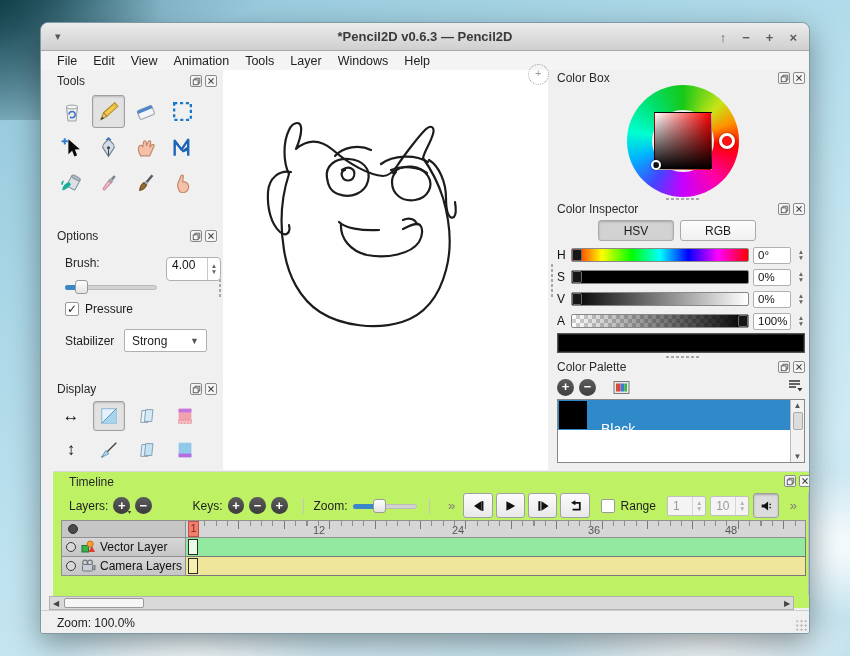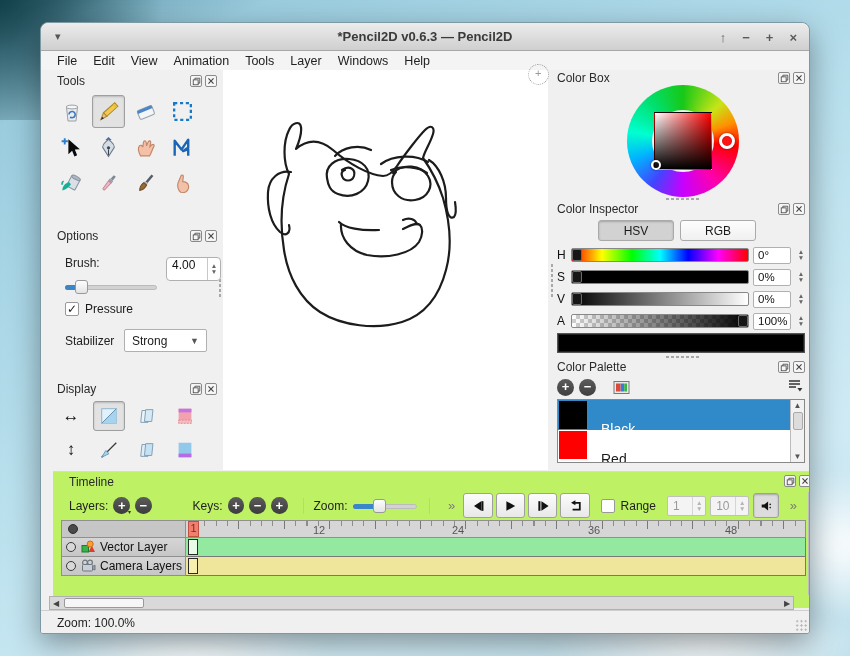--- a/index.html
+++ b/index.html
@@ -569,24 +569,20 @@
         </span>
       <span class="pal-menu"><svg width="15" height="13" viewBox="0 0 15 13">
             <path d="M1 2 h11 M1 5 h11 M1 8 h7" stroke="#333" stroke-width="1.5"></path>
             <path d="M9.4 9 h5 l-2.5 3.4 z" fill="#333"></path>
           </svg></span>
     </div>
     <div class="pal-list">
       <div class="pal-row sel">
         <span class="pal-swatch black"></span>
         <span class="pal-name">Black</span>
-      </div>
-      <div class="pal-row">
-        <span class="pal-swatch red"></span>
-        <span class="pal-name">Red</span>
       </div>
       <div class="pal-scroll">
         <span>▲</span>
         <span class="thumb" style="position:absolute; top:12px;"></span>
         <span>▼</span>
       </div>
     </div>
   </div>
 
   <div class="tl">

